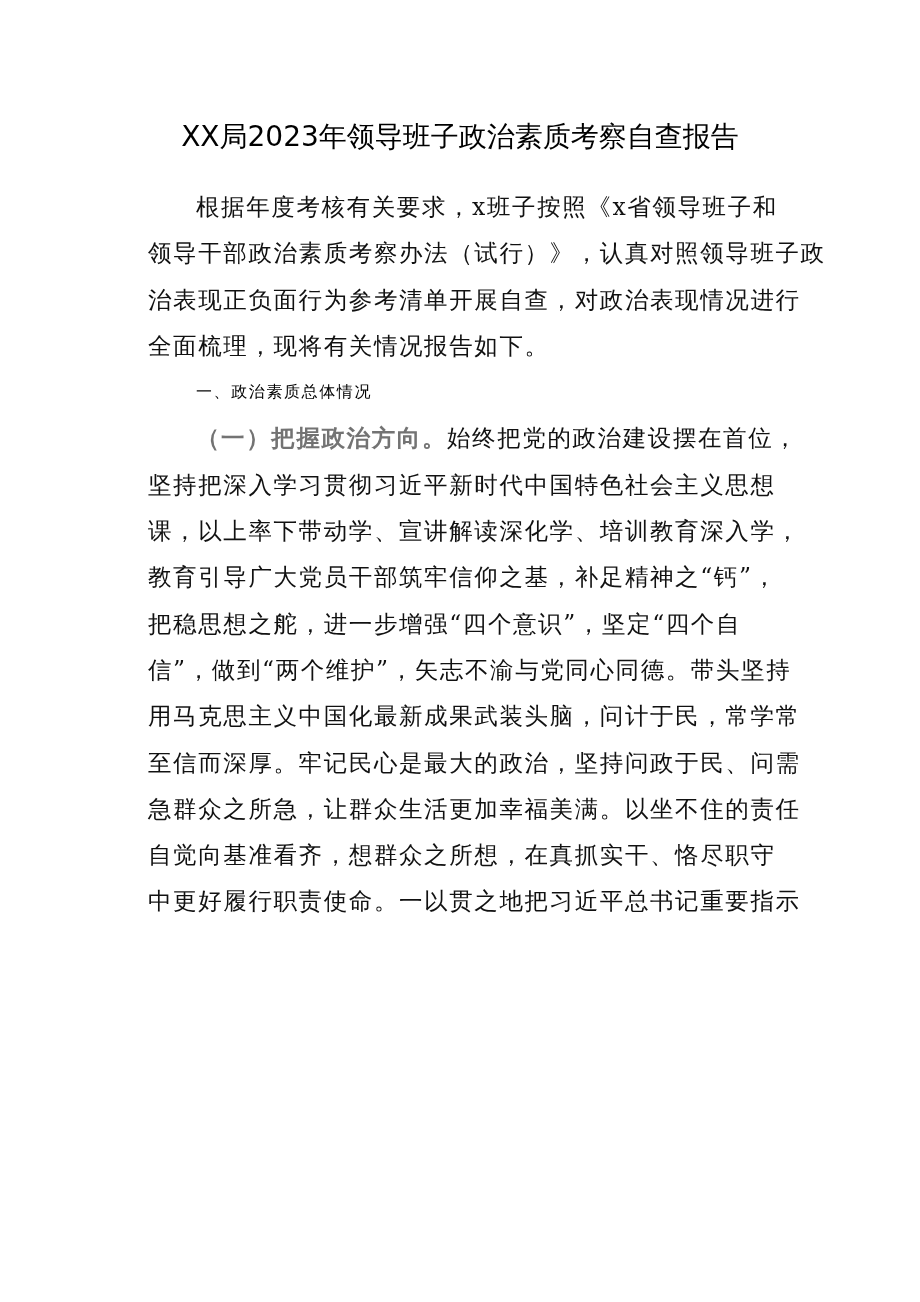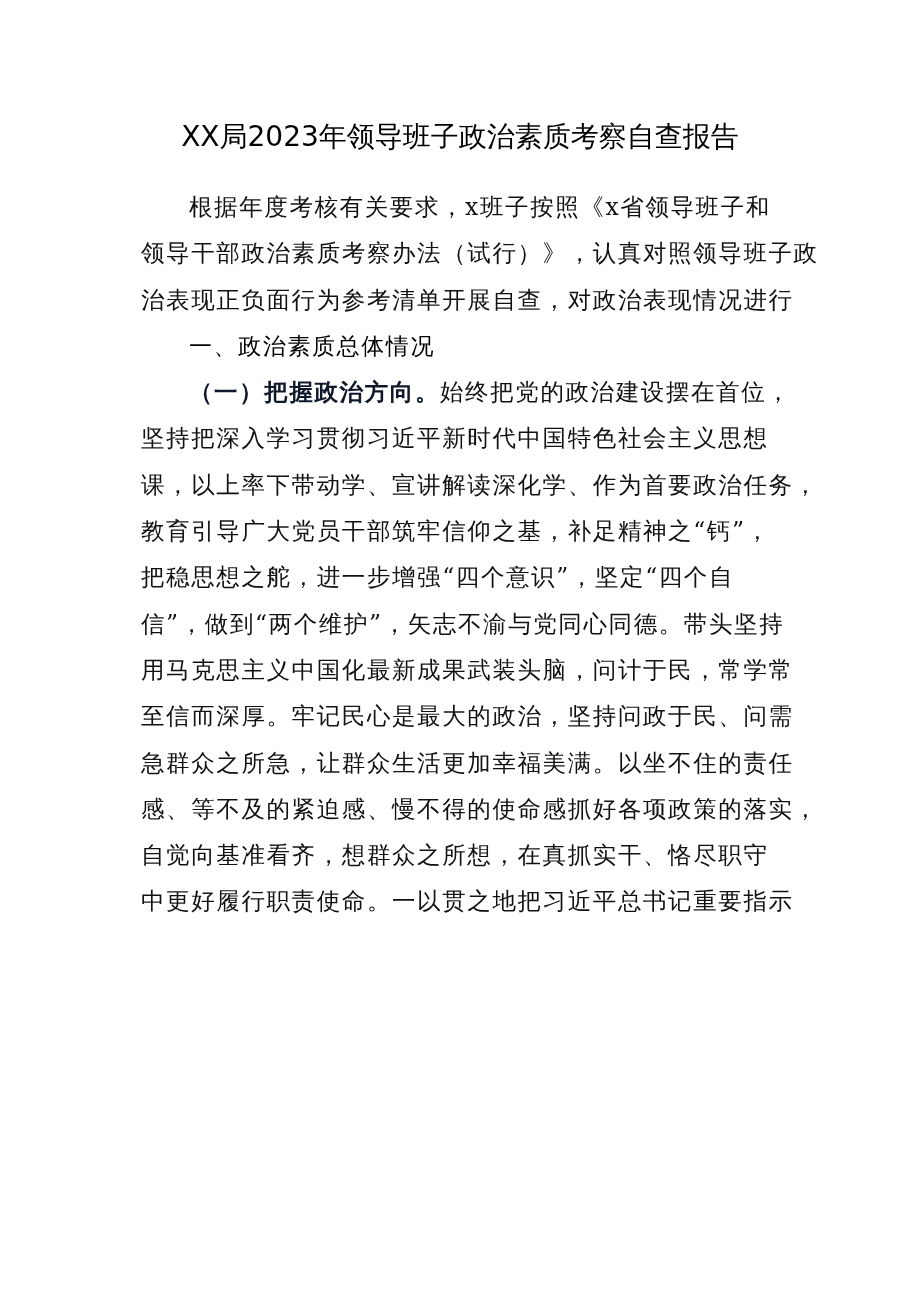--- a/index.html
+++ b/index.html
@@ -10,52 +10,52 @@
       font-family: "DejaVu Serif", "Liberation Serif", serif;
     }
     .title {
       position: absolute; left: 0; top: 114px; width: 920px;
       text-align: center;
       font-family: "DejaVu Sans", "Liberation Sans", sans-serif;
       font-size: 28px; line-height: 46px; letter-spacing: 0px;
       color: #000000; margin: 0; font-weight: normal;
     }
     .body {
-      position: absolute; left: 141px; top: 184px; width: 656px;
+      position: absolute; left: 148px; top: 184px; width: 656px;
       font-size: 23.5px; line-height: 46.3px; letter-spacing: 1.6px;
       text-align: justify;
     }
     .line { display: block; white-space: nowrap; height: 46.3px; }
     .indent { padding-left: 48px; }
     .h1 {
       font-family: "DejaVu Sans", "Liberation Sans", sans-serif;
-      font-size: 23px; color: #000; padding-left: 48px;
+      font-size: 16px; color: #000; padding-left: 48px;
     }
-    .h2 { font-weight: bold; color: #0f172a; }
+    .h2 { font-weight: bold; color: #737373; }
   </style>
 </head>
 <body>
 
 <div class="page">
   <h1 class="title">XX局2023年领导班子政治素质考察自查报告</h1>
 
   <div class="body">
     <span class="line indent">根据年度考核有关要求，x班子按照《x省领导班子和</span>
     <span class="line">领导干部政治素质考察办法（试行）》，认真对照领导班子政</span>
     <span class="line">治表现正负面行为参考清单开展自查，对政治表现情况进行</span>
+    <span class="line">全面梳理，现将有关情况报告如下。</span>
 
     <span class="line h1">一、政治素质总体情况</span>
 
     <span class="line indent"><span class="h2">（一）把握政治方向。</span><span>始终把党的政治建设摆在首位，</span></span>
 
     <span class="line">坚持把深入学习贯彻习近平新时代中国特色社会主义思想</span>
-    <span class="line">课，以上率下带动学、宣讲解读深化学、作为首要政治任务，</span>
+    <span class="line">课，以上率下带动学、宣讲解读深化学、培训教育深入学，</span>
     <span class="line">教育引导广大党员干部筑牢信仰之基，补足精神之“钙”，</span>
     <span class="line">把稳思想之舵，进一步增强“四个意识”，坚定“四个自</span>
     <span class="line">信”，做到“两个维护”，矢志不渝与党同心同德。带头坚持</span>
     <span class="line">用马克思主义中国化最新成果武装头脑，问计于民，常学常</span>
     <span class="line">至信而深厚。牢记民心是最大的政治，坚持问政于民、问需</span>
     <span class="line">急群众之所急，让群众生活更加幸福美满。以坐不住的责任</span>
-    <span class="line">感、等不及的紧迫感、慢不得的使命感抓好各项政策的落实，</span>
     <span class="line">自觉向基准看齐，想群众之所想，在真抓实干、恪尽职守</span>
     <span class="line">中更好履行职责使命。一以贯之地把习近平总书记重要指示</span>
   </div>
 </div>
 
 </body></html>

